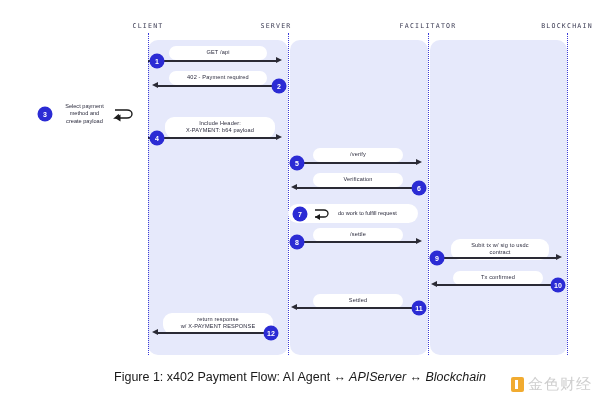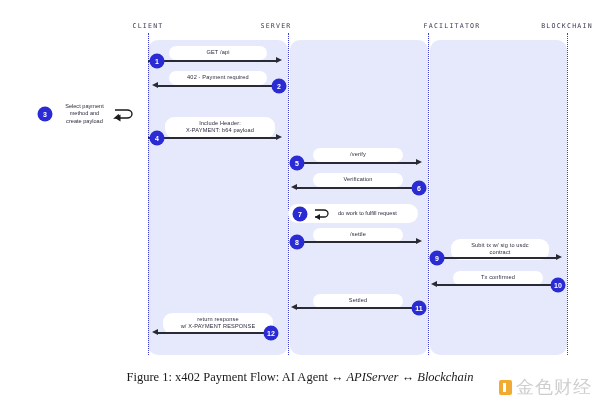--- a/index.html
+++ b/index.html
@@ -101,21 +101,21 @@
     color:#2b2b3d;
     text-align:center;
     white-space:pre-line;
   }
 
   .caption{
     position:absolute;
     left:0;width:600px;
     top:370px;
     text-align:center;
-    font-family:Liberation Serif, serif;
+    font-family:Liberation Sans, sans-serif;
     font-size:12.5px;
     color:#1a1a1a;
   }
   .caption .ital{font-style:italic;}
 
   .watermark{
     position:absolute;
     right:8px;top:375px;
     display:flex;align-items:center;gap:4px;
     opacity:.9;
@@ -125,38 +125,38 @@
     background:#f0a21a;
     border-radius:2px;
     position:relative;
   }
   .wm-logo:after{
     content:"";
     position:absolute;left:4px;top:3px;
     width:3px;height:9px;background:#ffffff;
   }
   .wm-text{
-    font-size:18px;
+    font-size:15px;
     color:#c9c9c9;
     font-family:"DejaVu Sans", sans-serif;
     letter-spacing:1px;
   }
 </style>
 </head>
 <body>
 
 <div id="stage">
 
   <div class="band" style="left:148px;top:40px;width:140px;height:315px;"></div>
   <div class="band" style="left:290px;top:40px;width:138px;height:315px;"></div>
   <div class="band" style="left:430px;top:40px;width:137px;height:315px;"></div>
 
   <div class="lane-label" style="left:148px;">CLIENT</div>
   <div class="lane-label" style="left:276px;">SERVER</div>
-  <div class="lane-label" style="left:452px;">FACILITATOR</div>
+  <div class="lane-label" style="left:428px;">FACILITATOR</div>
   <div class="lane-label" style="left:567px;">BLOCKCHAIN</div>
 
   <div class="lifeline" style="left:148px;"></div>
   <div class="lifeline" style="left:288px;"></div>
   <div class="lifeline" style="left:428px;"></div>
   <div class="lifeline" style="left:567px;"></div>
 
   <div class="msg-pill" style="left:218px;top:46px;width:84px;">GET /api</div>
   <div class="msg-line" style="left:148px;top:60px;width:128px;"></div>
   <div class="arrowhead right" style="left:276px;top:57px;"></div>

